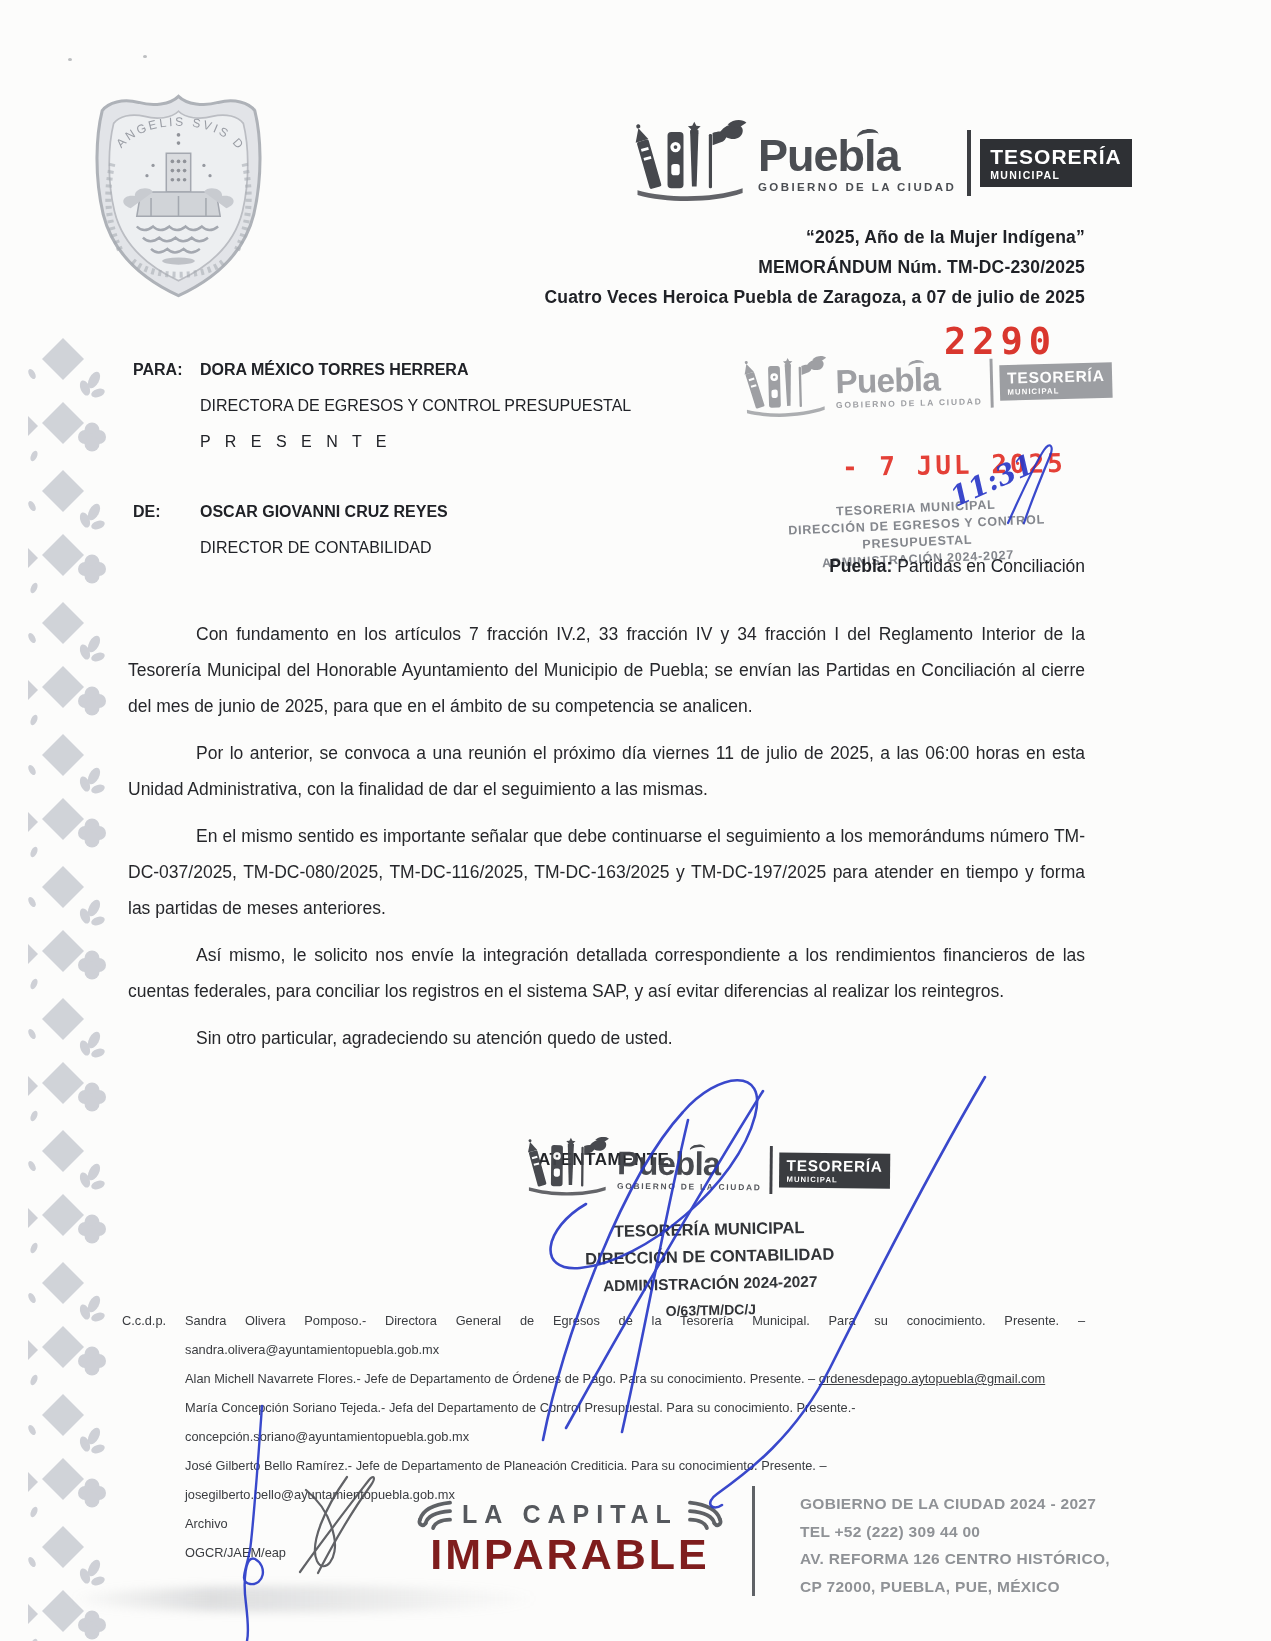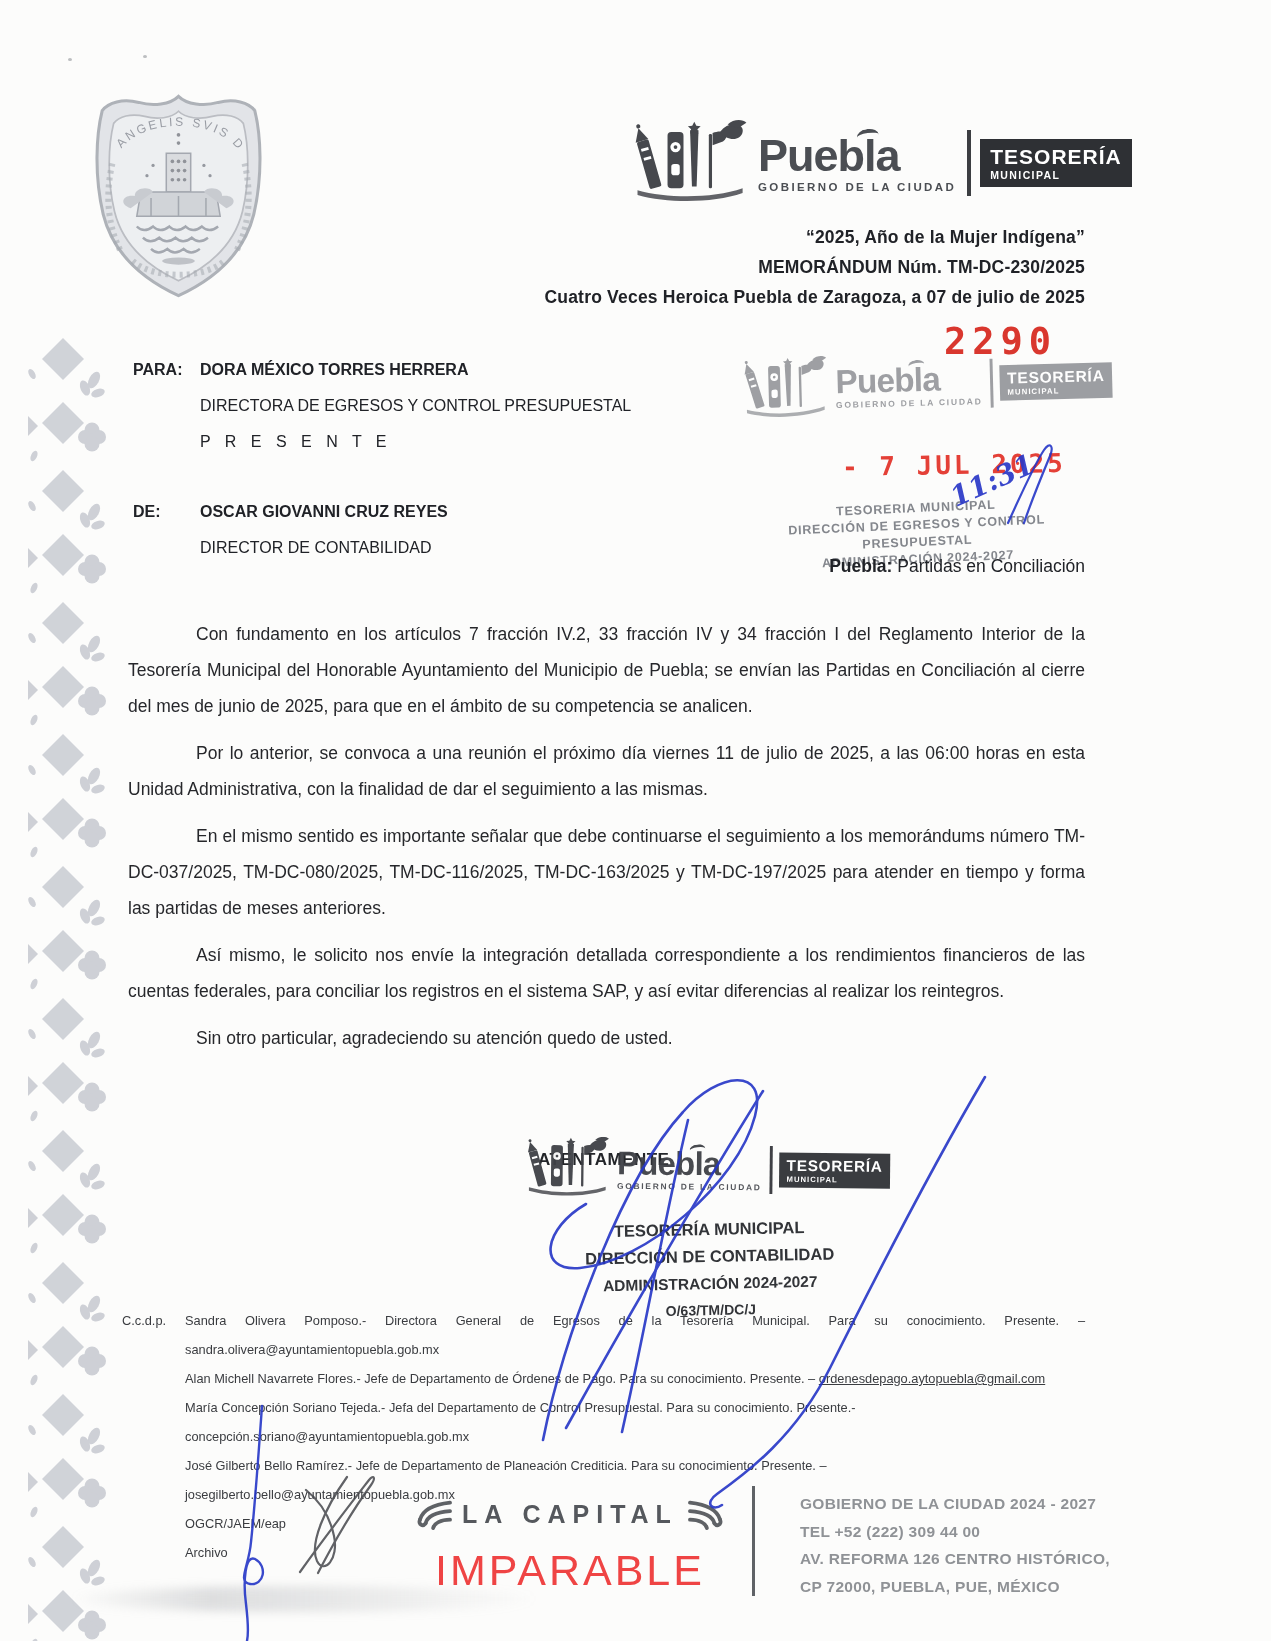--- a/index.html
+++ b/index.html
@@ -92,21 +92,21 @@
   .ccdp-label{width:63px;flex:0 0 auto;}
   .ccdp-lines{flex:1;}
   .ccdp-lines .just{text-align:justify;text-align-last:justify;}
   .ccdp-lines .u{text-decoration:underline;}
 
   
   .capital-logo{left:410px;top:1498px;width:320px;text-align:center;color:#55585d;}
   .capital-top{display:flex;align-items:center;justify-content:center;gap:7px;}
   .capital-top .wing{width:40px;height:32px;color:#5f6266;}
   .capital-line1{font-size:25px;font-weight:800;letter-spacing:7px;}
-  .capital-line2{font-size:43px;font-weight:400;letter-spacing:3px;margin-top:16px;color:#ef4444;}
+  .capital-line2{font-size:43px;font-weight:700;letter-spacing:3px;margin-top:0px;color:#7f1d1d;}
   .footer-divider{left:752px;top:1486px;width:3px;height:110px;background:#43464b;opacity:.85;}
   .footer-address{left:792px;top:1490px;font-size:15.5px;font-weight:700;color:#8f9296;line-height:27.5px;letter-spacing:.3px;margin-left:8px;}
 
   
   .ink{left:0;top:0;width:1271px;height:1641px;pointer-events:none;z-index:5;}
   .smudge{left:70px;top:1586px;width:470px;height:26px;border-radius:50%;
     background:linear-gradient(90deg,rgba(150,153,158,0),rgba(150,153,158,.30) 30%,rgba(150,153,158,.14) 70%,rgba(150,153,158,0));
     filter:blur(5px);}
   .dot-artifact{width:4px;height:3px;border-radius:50%;background:#7c8086;opacity:.5;}
 </style>
@@ -312,22 +312,22 @@
 <div class="abs ccdp">
   <div class="ccdp-label">C.c.d.p.</div>
   <div class="ccdp-lines">
     <div class="just">Sandra Olivera Pomposo.- Directora General de Egresos de la Tesorería Municipal. Para su conocimiento. Presente. –</div>
     <div>sandra.olivera@ayuntamientopuebla.gob.mx</div>
     <div><span>Alan Michell Navarrete Flores.- Jefe de Departamento de Órdenes de Pago. Para su conocimiento. Presente. – </span><span class="u">ordenesdepago.aytopuebla@gmail.com</span></div>
     <div>María Concepción Soriano Tejeda.- Jefa del Departamento de Control Presupuestal. Para su conocimiento. Presente.-</div>
     <div>concepción.soriano@ayuntamientopuebla.gob.mx</div>
     <div>José Gilberto Bello Ramírez.- Jefe de Departamento de Planeación Crediticia. Para su conocimiento. Presente. –</div>
     <div>josegilberto.bello@ayuntamientopuebla.gob.mx</div>
+    <div>Archivo</div>
     <div>OGCR/JAEM/eap</div>
-    <div>Archivo</div>
   </div>
 </div>
 
 <div class="abs capital-logo">
   <div class="capital-top">
     <svg class="wing" viewBox="0 0 40 34">
         <use href="#wingL"></use>
       </svg>
     <div class="capital-line1">LA CAPITAL</div>
     <svg class="wing" viewBox="0 0 40 34" style="transform:scaleX(-1)">

